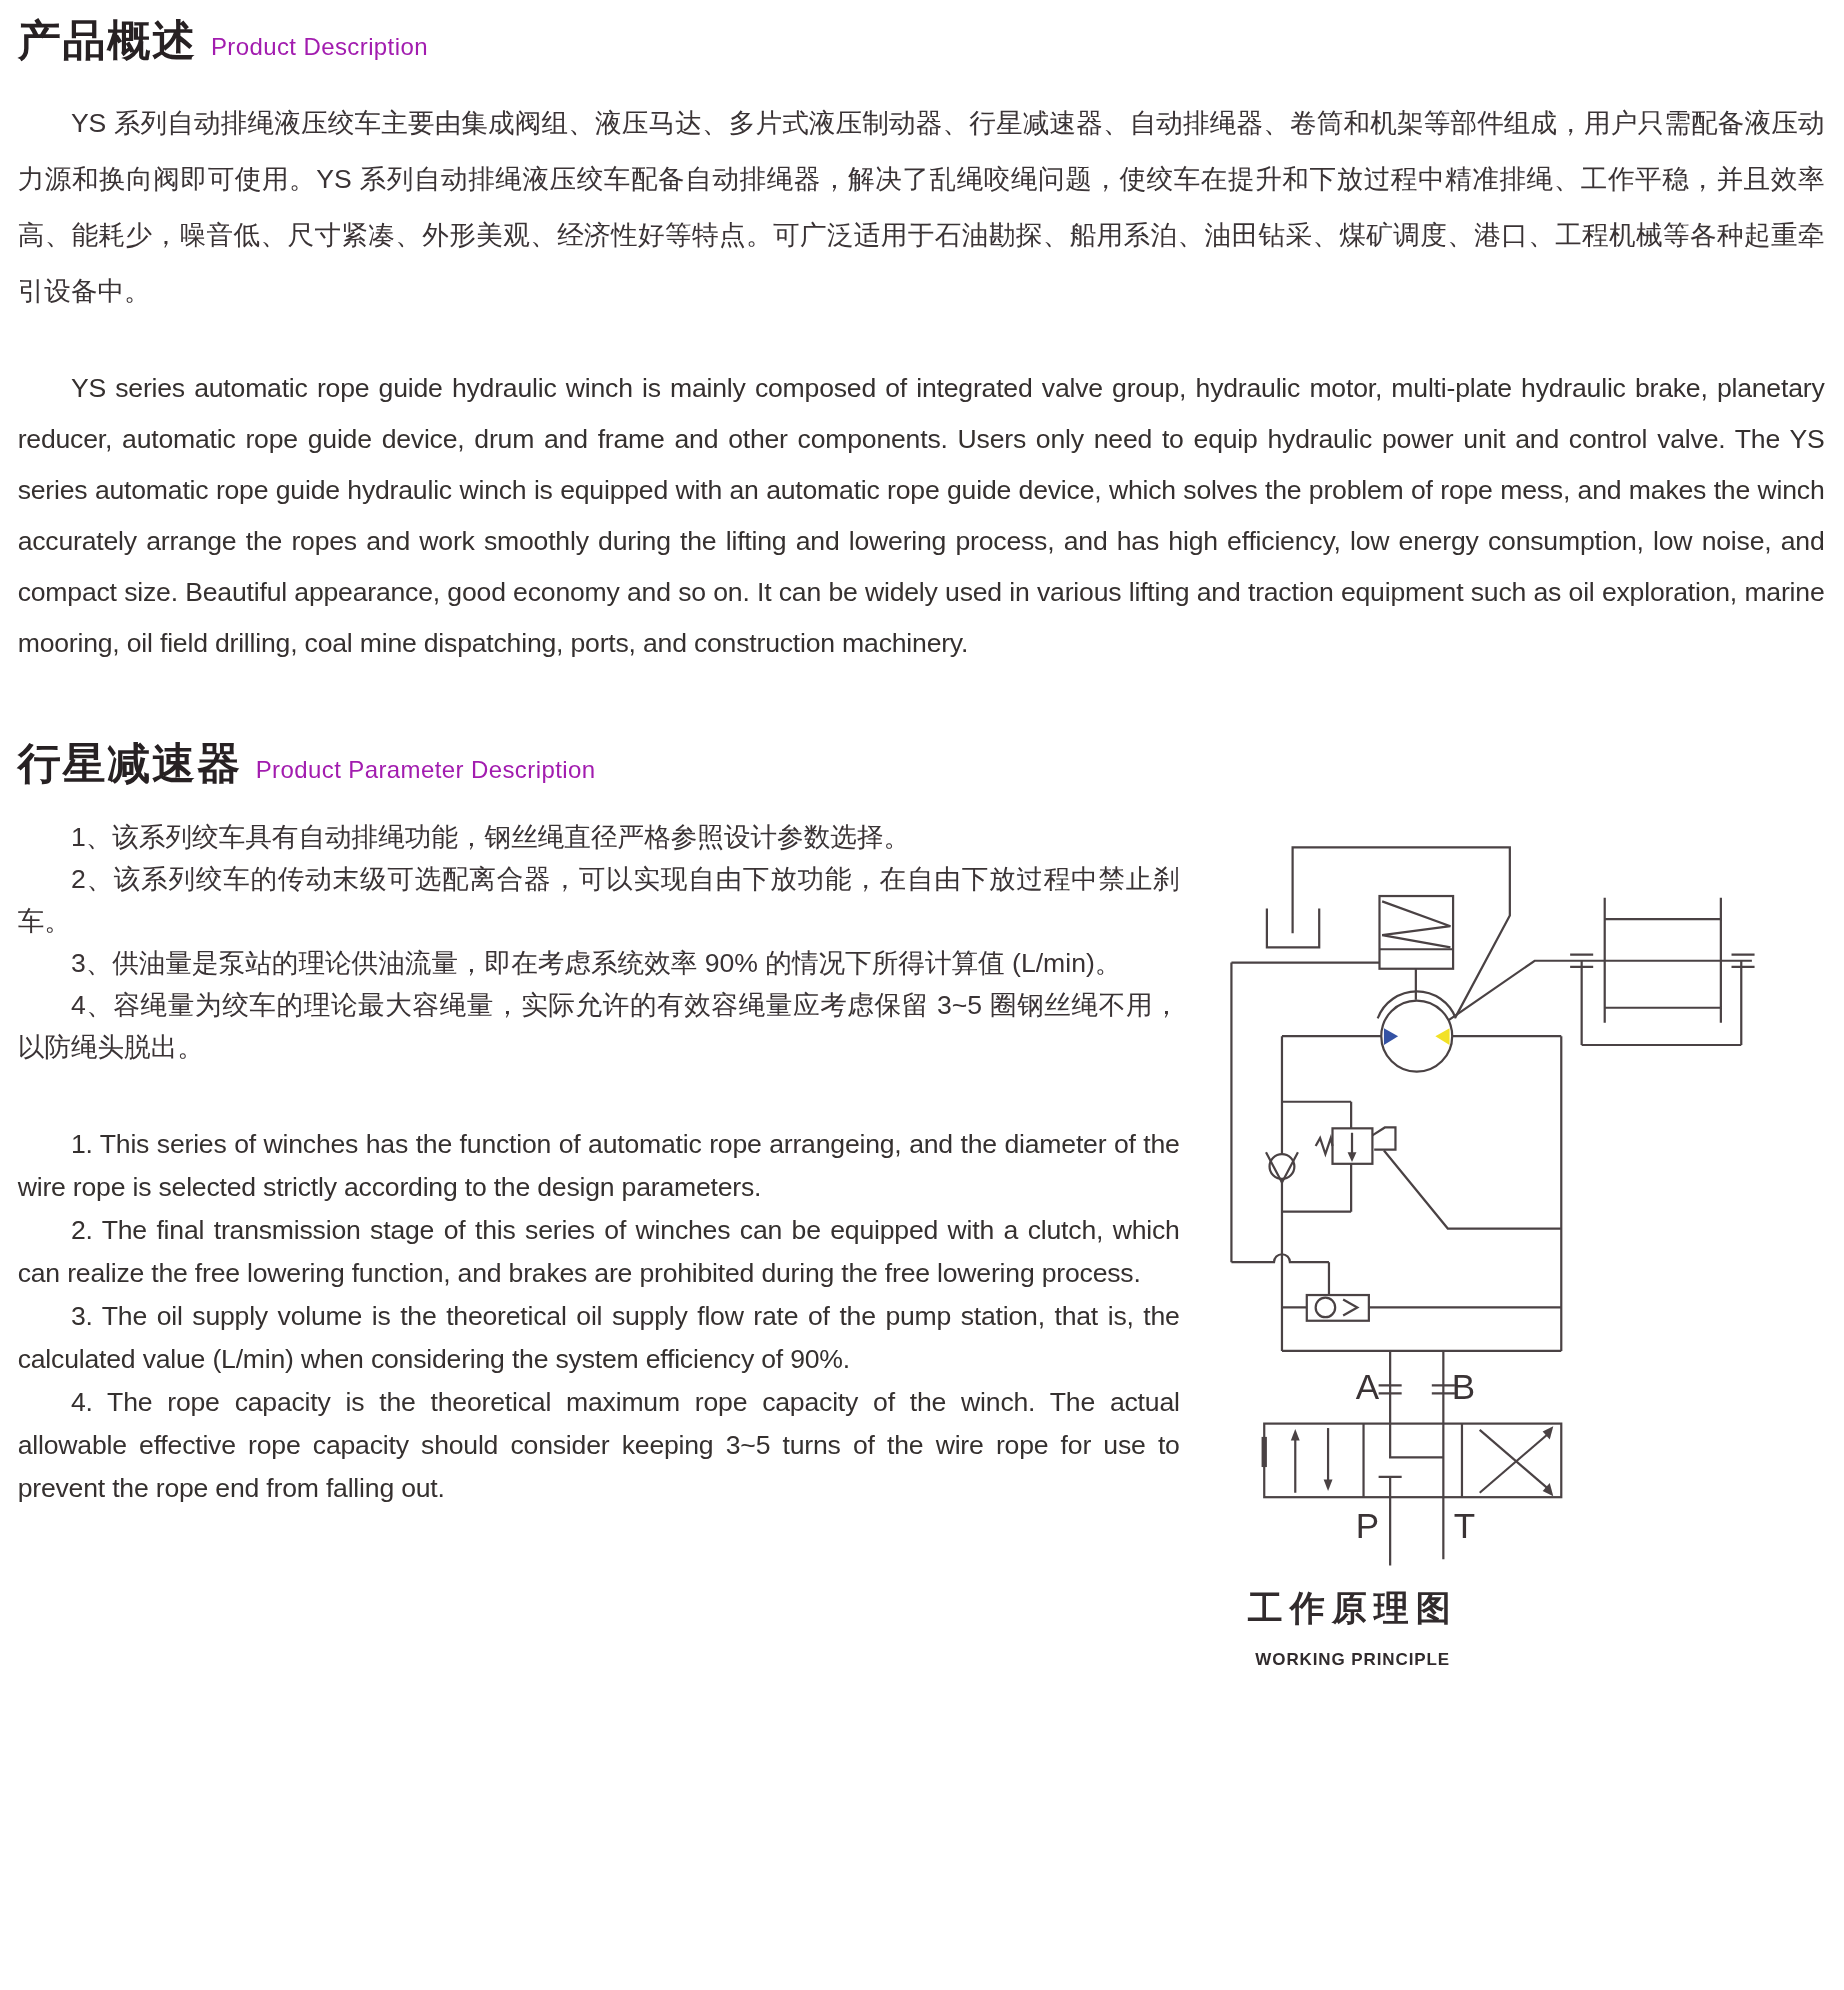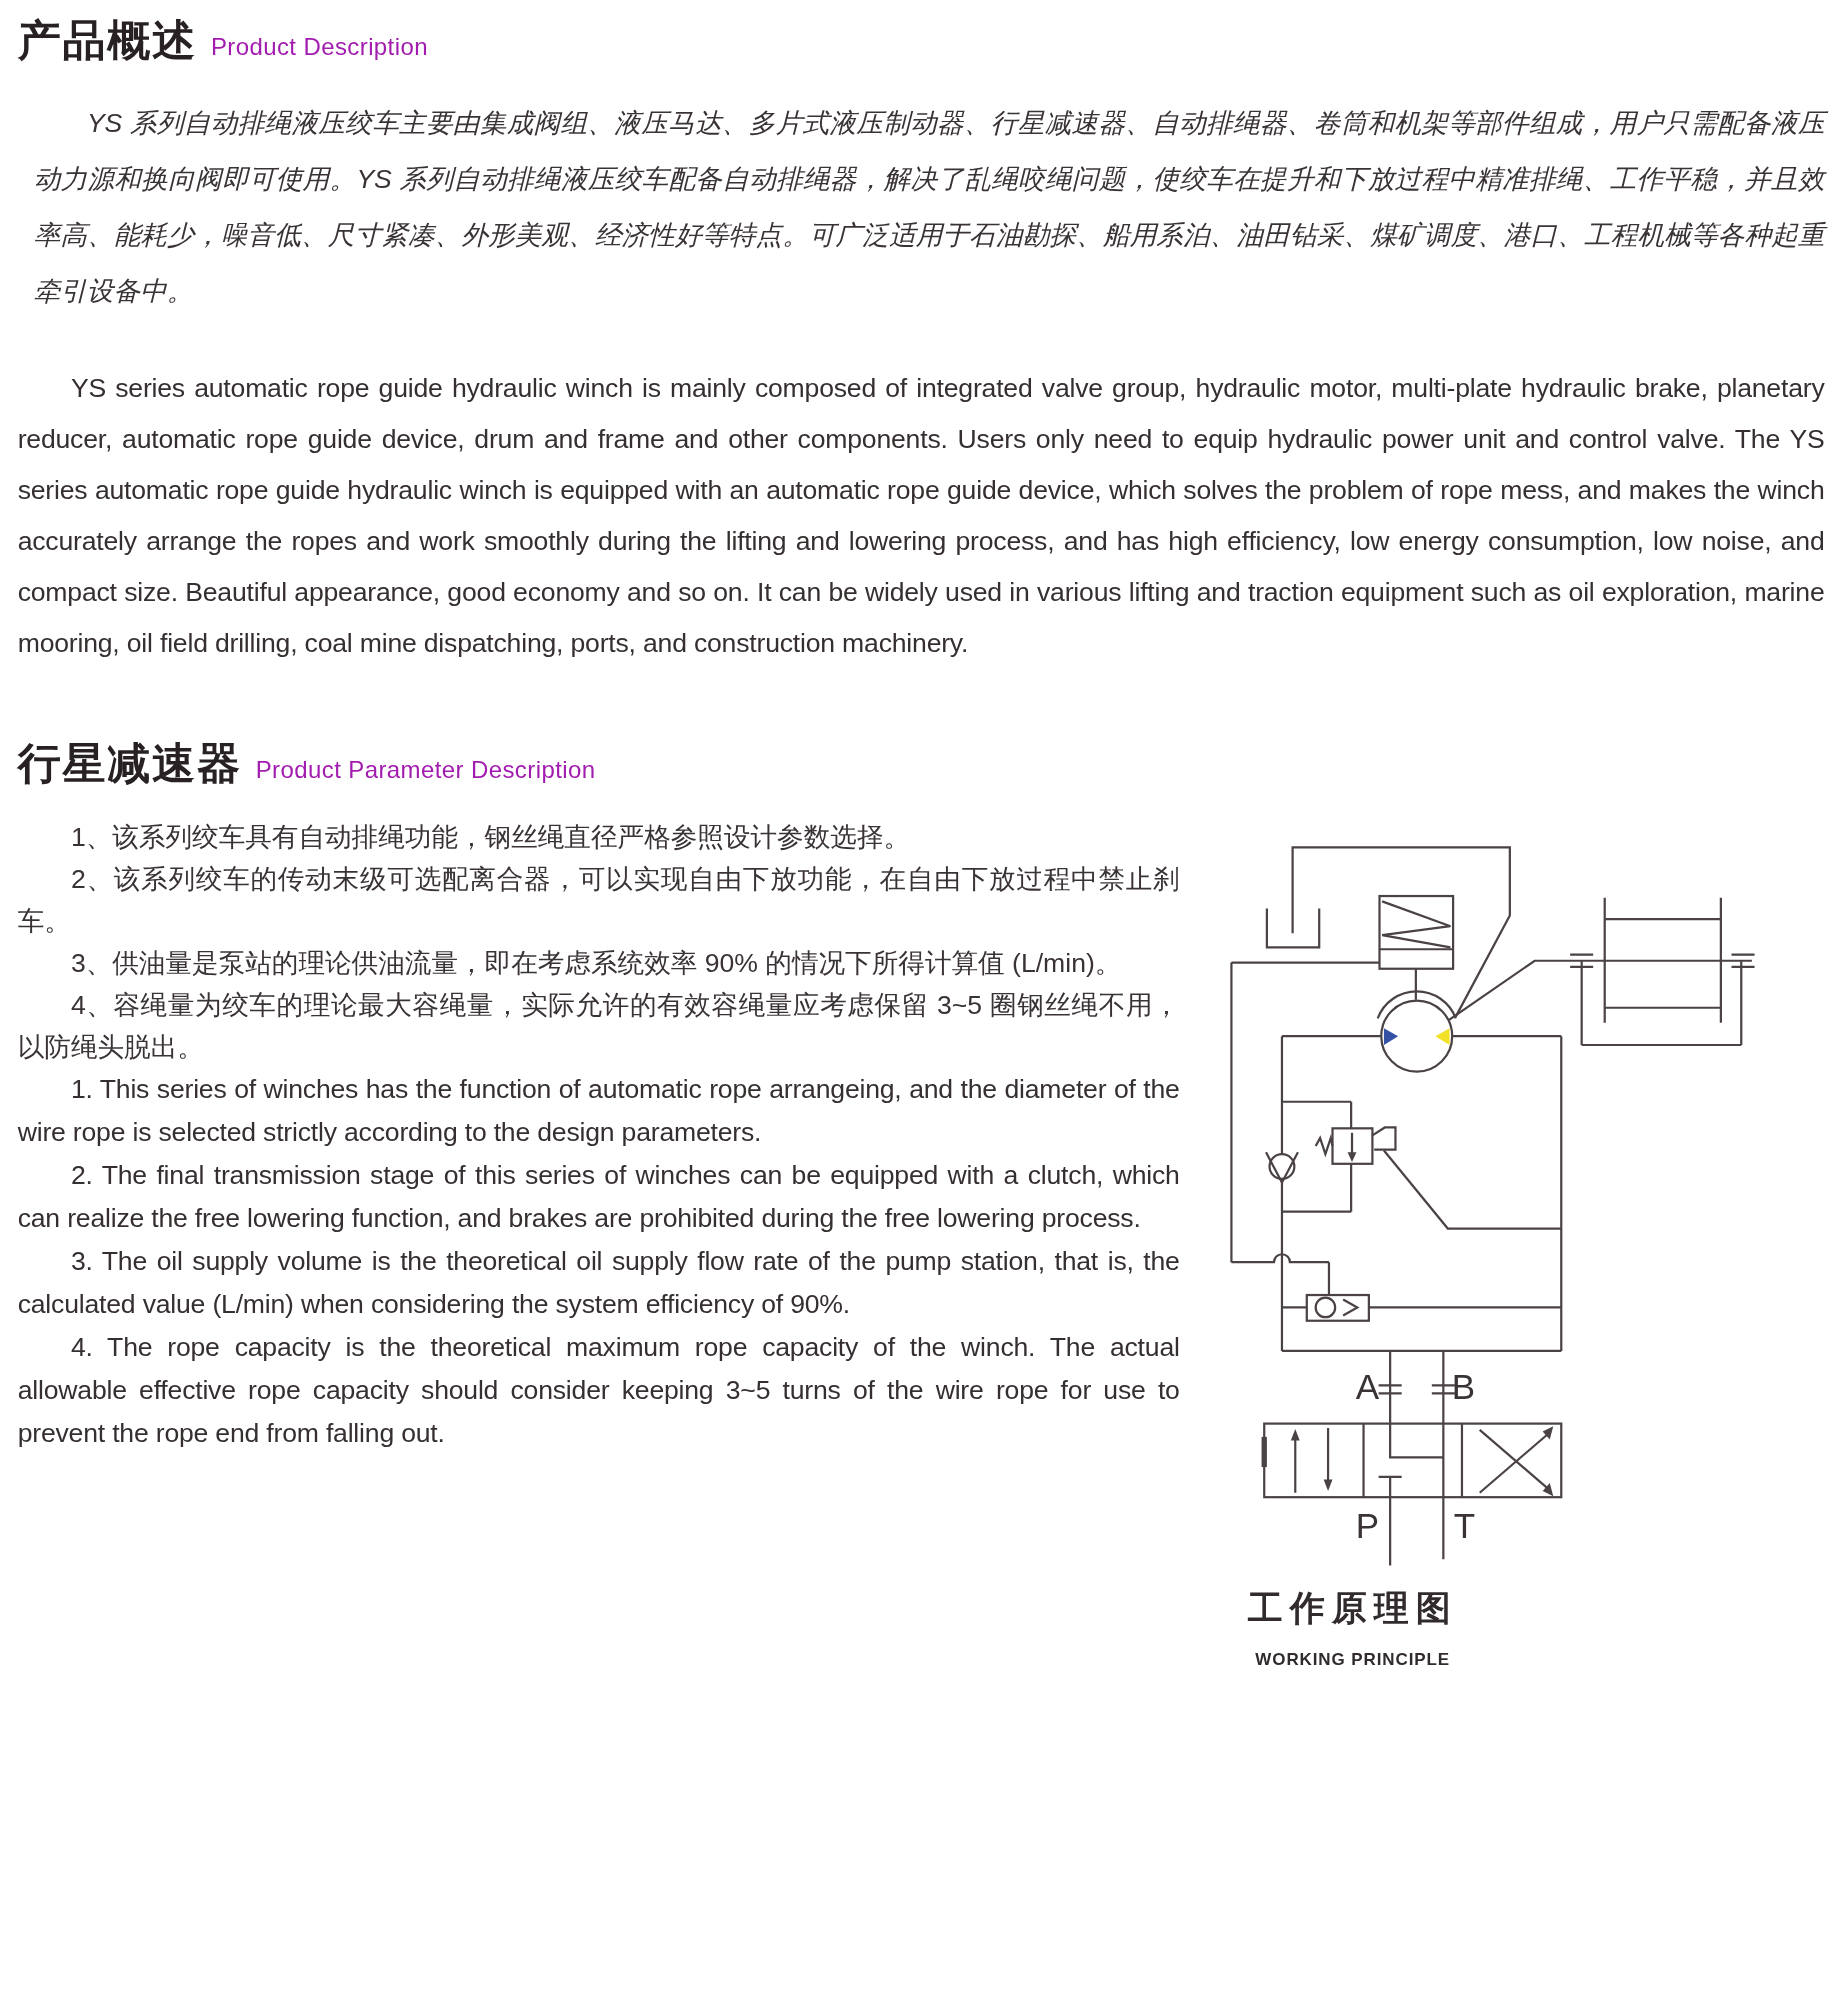--- a/index.html
+++ b/index.html
@@ -15,42 +15,42 @@
   .sec-heading{display:flex;align-items:baseline;gap:14px;margin:0;text-align:center;}
   .sec-heading .zh{
     font-size:43px;font-weight:700;color:#272123;letter-spacing:1.8px;
   }
   .sec-heading .en{
     font-size:24px;font-weight:400;color:#a21caf;letter-spacing:0.4px;
   }
 
   
   .para-zh{
-    margin:25px 0 0 16px;
+    margin:25px 0 0 0;
     font-size:26.6px;line-height:56px;color:#3a3335;
-    text-align:justify;text-indent:2em;font-style:italic;
+    text-align:justify;text-indent:2em;
   }
   .para-en{
     margin:44px 0 0 0;
     font-size:26.6px;line-height:51px;color:#35302f;
     text-align:justify;text-indent:2em;
     letter-spacing:-0.2px;
   }
 
   .sec2{margin-top:66px;}
 
   .columns{display:flex;margin-top:23px;}
   .col-text{width:1162px;flex:0 0 auto;}
   .col-diagram{flex:1;position:relative;padding-top:0px;}
 
   .notes-zh p{
     margin:0;font-size:26.6px;line-height:42px;color:#3a3335;
     text-align:justify;text-indent:2em;
   }
-  .notes-en{}
+  .notes-en{margin-top:55px;}
   .notes-en p{
     margin:0;font-size:26.6px;line-height:43px;color:#35302f;
     text-align:justify;text-indent:2em;letter-spacing:-0.2px;
   }
 
   
   .schematic-wrap{position:relative;width:665px;margin-left:0px;}
   .schematic-wrap svg{display:block;}
   .port-label{
     position:absolute;font-size:35px;color:#3a3335;font-weight:400;

